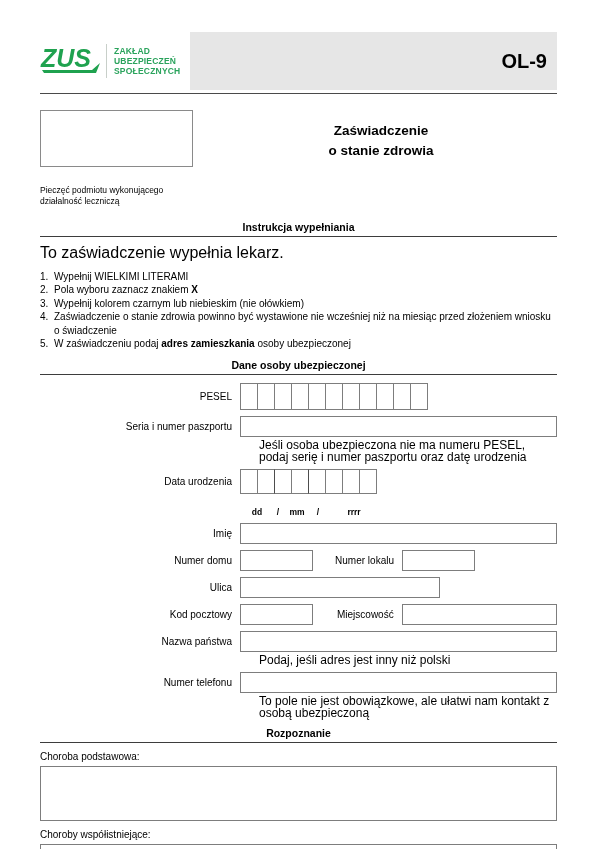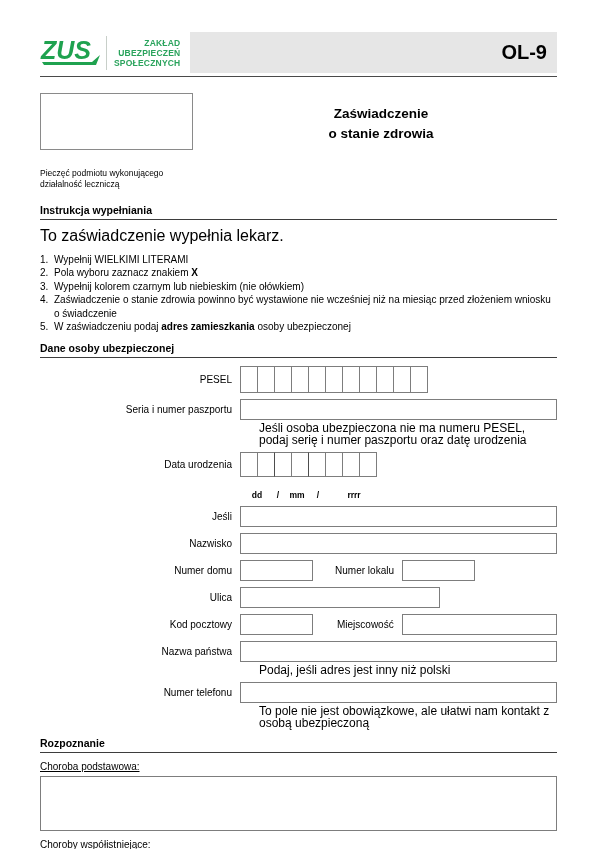--- a/index.html
+++ b/index.html
@@ -2,40 +2,40 @@
 <html><head>
 <meta charset="utf-8">
 <style>
   * { margin:0; padding:0; box-sizing:border-box; }
   html,body { background:#ffffff; }
   body { font-family:"Liberation Sans", sans-serif; color:#000; }
   .page { position:relative; width:600px; height:849px; margin:0 auto; background:#fff;
           padding:32px 43px 0 40px; overflow:hidden; }
 
   
-  .hdr-row { display:flex; align-items:stretch; height:41px;text-align:right; }
+  .hdr-row { display:flex; align-items:stretch; height:58px; }
   .logo-block { display:flex; align-items:center; width:150px; flex:0 0 150px; }
   .logo-svg { display:block; }
   .logo-div { width:1px; height:34px; background:#c8cfc9; margin:0 7px 0 4px; }
   .org-name { font-size:8.5px; line-height:10px; font-weight:bold; color:#2aa35c; letter-spacing:.2px; }
   .code-bar { flex:1; background:#e6e6e6; display:flex; align-items:center; justify-content:flex-end;
               padding-right:10px; font-size:20px; font-weight:bold; }
   .hdr-rule { border:none; border-top:1.6px solid #4a4a4a; margin-top:3px; }
 
   
   .stamp-title { display:flex; margin-top:16px; }
   .stamp-col { width:165px; flex:0 0 165px; }
   .stamp-box { width:153px; height:57px; border:1px solid #8a8a8a; background:#fff; }
   .stamp-cap { font-size:8.5px; line-height:10.5px; margin-top:18px; width:150px; }
   .title-col { flex:1; text-align:center; padding-top:11px; }
   .title-col div { font-size:13.5px; font-weight:bold; line-height:20px; }
 
   
   .sec-head { font-size:10.5px; font-weight:bold; border-bottom:1.6px solid #3d3d3d;
-              padding-bottom:3px; }
+              padding-bottom:3px;text-align:center; }
   .mt16 { margin-top:15px; } .mt10 { margin-top:9px; } .mt12 { margin-top:8px; }
 
   
   .intro { font-size:16px; margin-top:7px; }
   .ins-list { margin-top:8px; }
   .ins-item { display:flex; font-size:10px; line-height:13.4px; }
   .ins-item .num { width:14px; flex:0 0 14px; }
   .ins-item .txt { flex:1; }
   b.inl { font-weight:bold; }
 
@@ -54,21 +54,21 @@
   .cells.date .cell:nth-child(3), .cells.date .cell:nth-child(5) { border-left:1.6px solid #4d4d4d; }
   .sub-row { display:flex; margin-top:13px; }
   .sub-row .pad { width:200px; flex:0 0 200px; }
   .sub { font-size:8.5px; font-weight:bold; text-align:center; }
   .s-dd { width:34px; } .s-sep1 { width:8px; } .s-mm { width:30px; } .s-sep2 { width:12px; } .s-rrrr { width:60px; }
   .help-row { display:flex; margin-top:2px; }
   .help-row .pad { width:200px; flex:0 0 200px; }
   .help { font-size:12px; line-height:12px; width:317px;margin-left:19px; }
 
   
-  .diag-lbl { font-size:10px; margin-top:8px;text-decoration:underline; }
+  .diag-lbl { font-size:10px; margin-top:8px; }
   .diag-box { width:517px; border:1px solid #7d7d7d; background:#fff; margin-top:4px; }
   .diag-box.big { height:55px; } .diag-box.small { height:37px; }
 </style>
 </head>
 <body>
 
 <div class="page">
 
   <div class="hdr-row">
     <div class="logo-block">
@@ -171,28 +171,24 @@
     <div class="sub-row">
       <div class="pad"></div>
       <span class="sub s-dd">dd</span>
       <span class="sub s-sep1">/</span>
       <span class="sub s-mm">mm</span>
       <span class="sub s-sep2">/</span>
       <span class="sub s-rrrr">rrrr</span>
     </div>
 
     <div class="row">
-      <div class="lbl">Jeśli</div>
-      <div class="input w-full"></div>
-    </div>
-
-    <div class="row">
-      <div class="lbl">Nazwisko</div>
-      <div class="input w-full"></div>
-    </div>
+      <div class="lbl">Imię</div>
+      <div class="input w-full"></div>
+    </div>
+
 
     <div class="row">
       <div class="lbl">Numer domu</div>
       <div class="input w-sm"></div>
       <div class="mid-lbl">Numer lokalu</div>
       <div class="input w-sm"></div>
     </div>
 
     <div class="row">
       <div class="lbl">Ulica</div>

